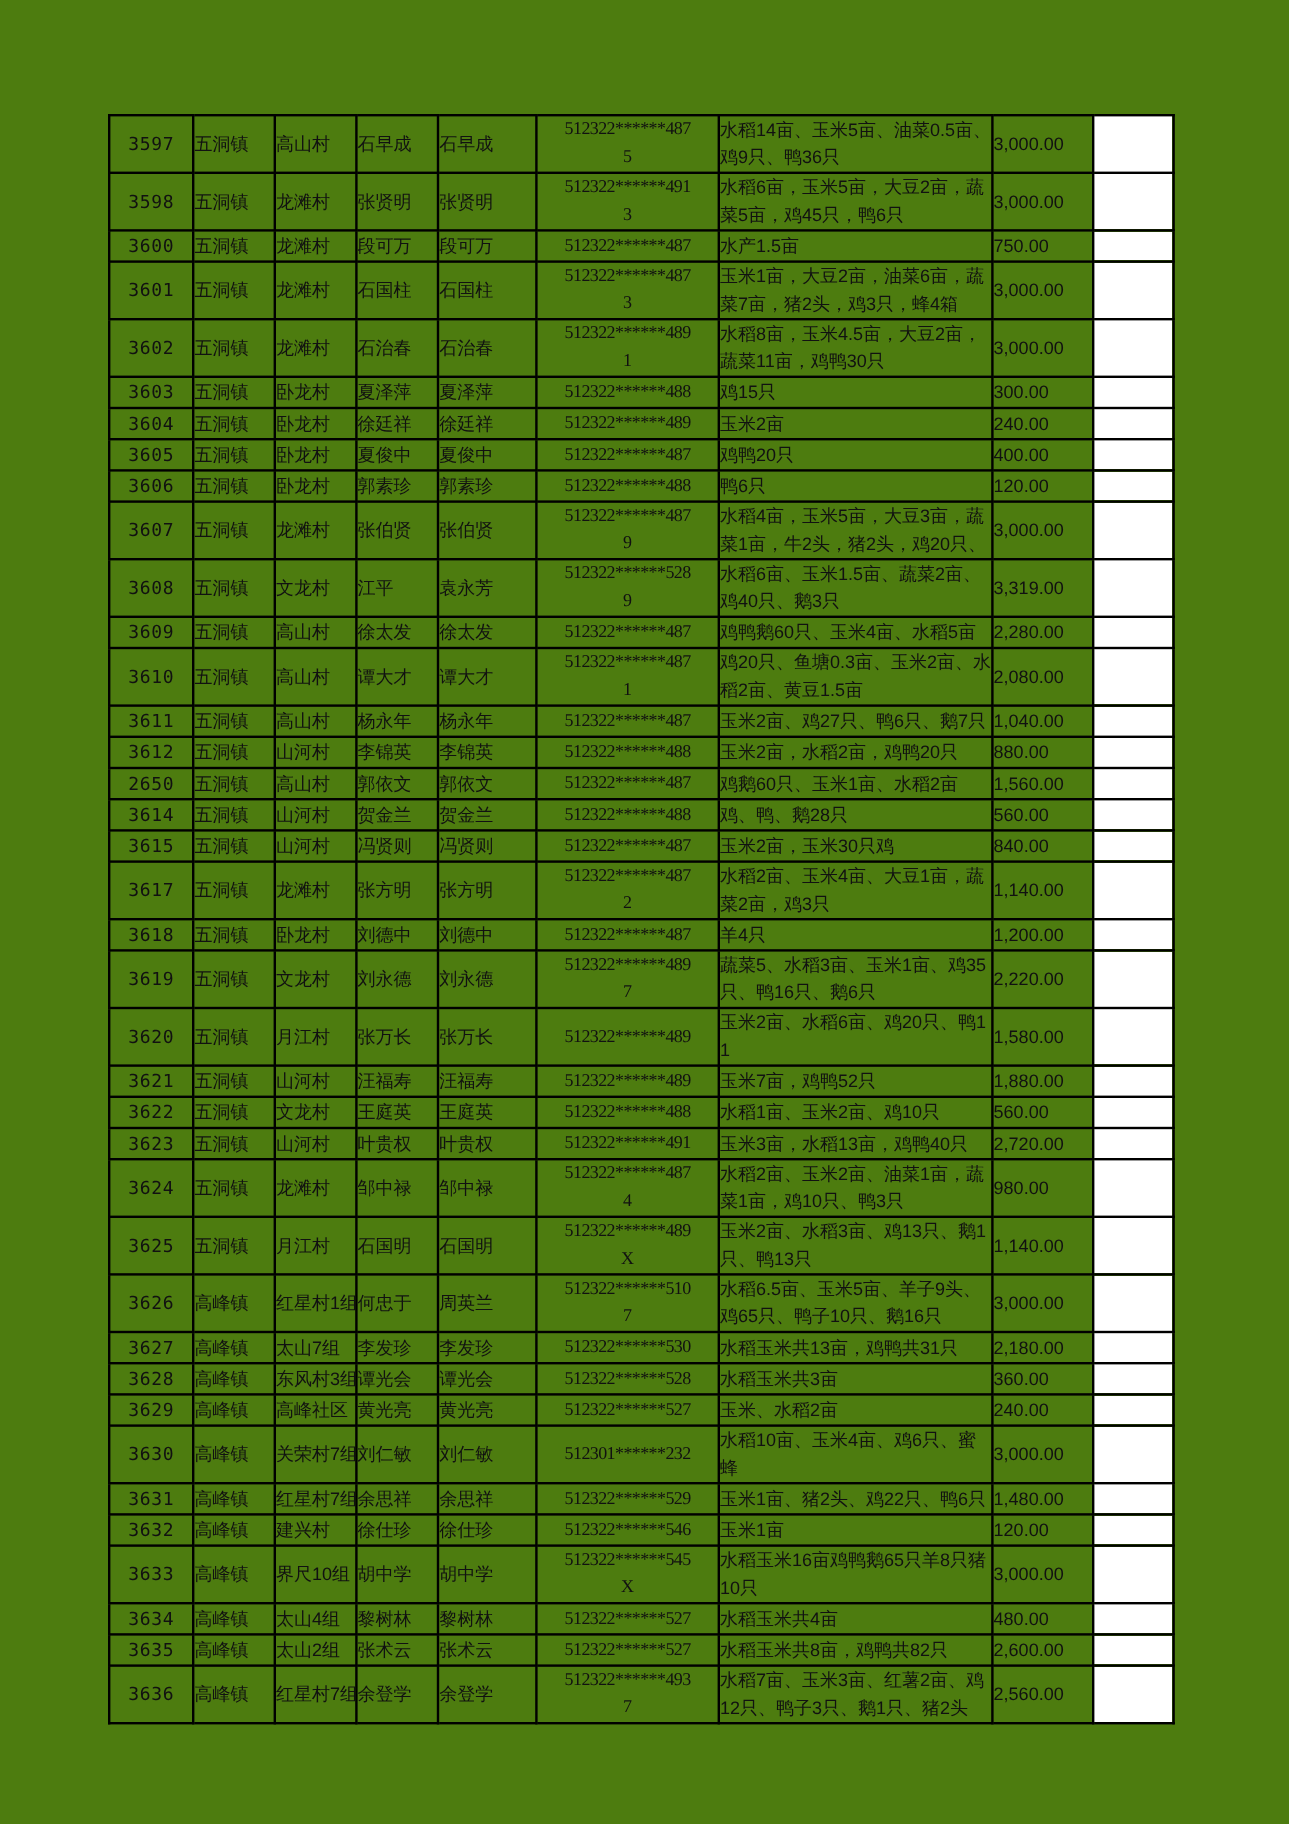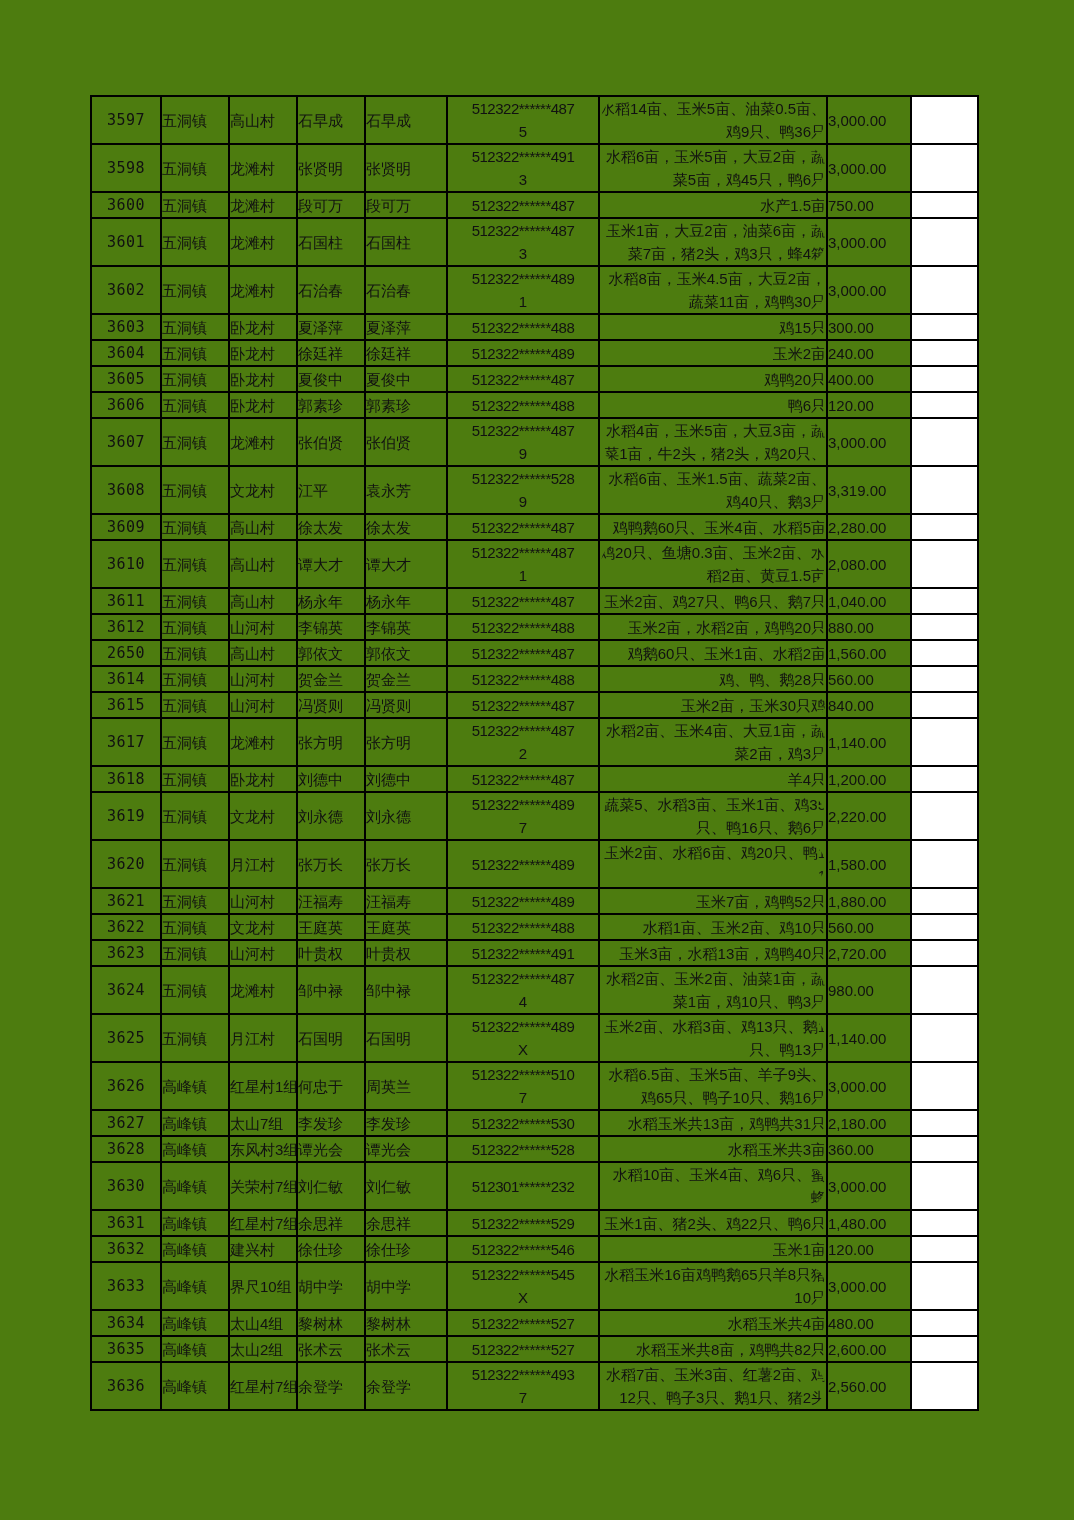--- a/index.html
+++ b/index.html
@@ -39,35 +39,34 @@
   }
   td.c-town,td.c-village,td.c-name1,td.c-name2{
     text-align:left;
     padding-left:4px;
     white-space:nowrap;
     overflow:visible;
   }
   td.c-id{
     text-align:center;
     color:#555555;
-    font-family:Liberation Sans, sans-serif;
+    font-family:Liberation Serif, serif;
     font-size:14px;
     letter-spacing:-0.5px;
     white-space:nowrap;
   }
   td.c-id .id-l2{
     display:block;
     letter-spacing:0;
   }
   td.c-items{
-    text-align:right;
+    text-align:left;
     padding:0 2px 0 4px;
     white-space:normal;
     word-break:break-all;
-    border-radius:24px;
   }
   td.c-amt{
     text-align:left;
     padding-right:5px;
     color:#222222;
   }
   td.c-blank{
     background:#ffffff;
   }
 </style>
@@ -443,20 +442,31 @@
     <td class="c-town">高峰镇</td>
     <td class="c-village">东风村3组</td>
     <td class="c-name1">谭光会</td>
     <td class="c-name2">谭光会</td>
     <td class="c-id"><span class="id-l1">512322******528</span></td>
     <td class="c-items">水稻玉米共3亩</td>
     <td class="c-amt">360.00</td>
     <td class="c-blank"></td>
   </tr>
 
+  <tr>
+    <td class="c-no">3629</td>
+    <td class="c-town">高峰镇</td>
+    <td class="c-village">高峰社区</td>
+    <td class="c-name1">黄光亮</td>
+    <td class="c-name2">黄光亮</td>
+    <td class="c-id"><span class="id-l1">512322******527</span></td>
+    <td class="c-items">玉米、水稻2亩</td>
+    <td class="c-amt">240.00</td>
+    <td class="c-blank"></td>
+  </tr>
 
   <tr>
     <td class="c-no">3630</td>
     <td class="c-town">高峰镇</td>
     <td class="c-village">关荣村7组</td>
     <td class="c-name1">刘仁敏</td>
     <td class="c-name2">刘仁敏</td>
     <td class="c-id"><span class="id-l1">512301******232</span></td>
     <td class="c-items">水稻10亩、玉米4亩、鸡6只、蜜蜂</td>
     <td class="c-amt">3,000.00</td>

